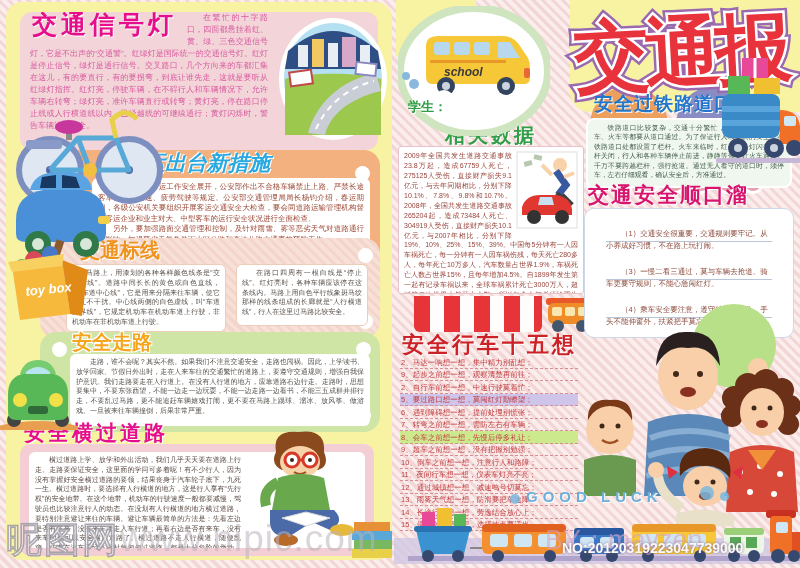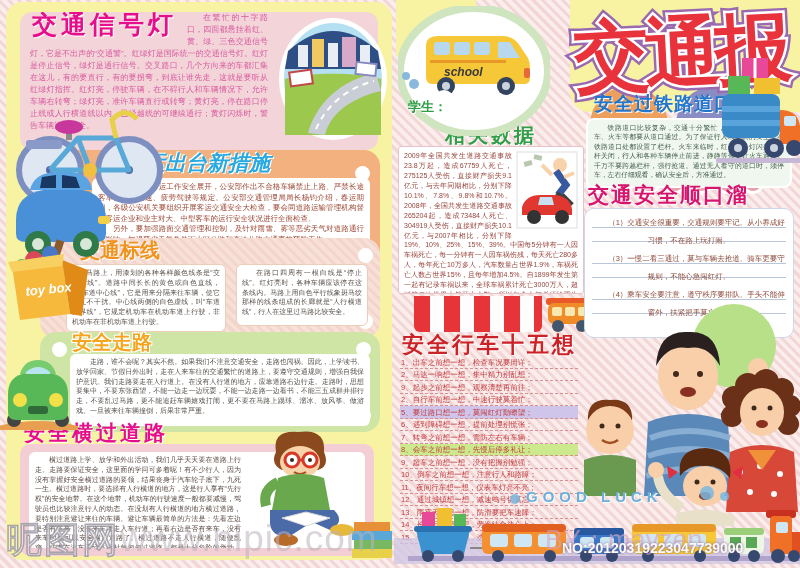--- a/index.html
+++ b/index.html
@@ -92,22 +92,22 @@
   .rail-box{left:586px;top:118px;width:206px;height:70px;background:#eff7ee;
     border:2px solid #fff;border-radius:8px;padding:3px 6px;box-sizing:border-box;
     color:#47604e;font-size:6.8px;line-height:1.38;text-align:justify;overflow:hidden;z-index:2;}
   .scallop{width:22px;height:22px;border-radius:50%;background:#e9a0ae;border:3px solid #fff;
     box-sizing:border-box;display:inline-block;margin-right:4px;}
   .jingle-title{left:588px;top:184px;font-size:21px;color:#d6156e;letter-spacing:2px;
     text-shadow:1px 1px 0 #fff;z-index:2;}
   .jingle-box{left:584px;top:208px;width:210px;height:130px;background:#fff;
     border:1px solid #cdd9ea;border-radius:10px;padding:5px 7px;box-sizing:border-box;
     color:#8c4a3c;font-size:7.5px;overflow:hidden;z-index:2;}
-  .jingle-box p{margin:0;text-indent:2em;line-height:18px;
-    background-image:repeating-linear-gradient(to bottom,rgba(0,0,0,0) 0 13px,#b9c6da 13px 14px);text-align:center;}
+  .jingle-box p{margin:14px;text-indent:2em;line-height:12px;
+    background-image:repeating-linear-gradient(to bottom,rgba(0,0,0,0) 0 13px,#b9c6da 13px 14px);}
 
   
   .wm{z-index:10;font-weight:normal;white-space:nowrap;pointer-events:none;}
   .wm-logo{left:6px;top:516px;font-size:36px;color:rgba(240,238,242,.68);
     -webkit-text-stroke:1.5px rgba(150,148,158,.8);letter-spacing:2px;}
   .wm-url{left:120px;top:518px;font-size:37px;color:rgba(185,178,188,.55);letter-spacing:1px;}
   .wm-by{left:545px;top:522px;font-size:27px;color:rgba(216,162,188,.6);}
   .wm-no{left:562px;top:540px;font-size:14px;font-weight:bold;color:#fafafa;
     text-shadow:0 0 3px rgba(120,90,130,.9);z-index:10;}
 </style>
@@ -322,21 +322,20 @@
       <rect x="2" y="9" width="44" height="21" rx="6" fill="#f08c28"></rect>
       <rect x="6" y="13" width="10" height="9" rx="2" fill="#f8e8b0"></rect>
       <rect x="19" y="13" width="10" height="9" rx="2" fill="#f8e8b0"></rect>
       <rect x="32" y="13" width="10" height="9" rx="2" fill="#f8e8b0"></rect>
       <circle cx="12" cy="32" r="6" fill="#44566e"></circle>
         <circle cx="36" cy="32" r="6" fill="#44566e"></circle>
     </svg>
   </div>
   <div class="abs mid-title fifteen-title">安全行车十五想</div>
   <div class="abs ft-list">
-    <div class="ft-item">1、出车之前想一想，检查车况要周详；</div>
     <div class="ft-item">2、马达一响想一想，集中精力别乱想；</div>
     <div class="ft-item">9、起步之前想一想，观察清楚再前往；</div>
     <div class="ft-item">2、自行车前想一想，中速行驶莫着忙；</div>
     <div class="ft-item hl-purple">5、要过路口想一想，莫闯红灯勤瞭望；</div>
     <div class="ft-item">6、遇到障碍想一想，提前处理别慌张；</div>
     <div class="ft-item">7、转弯之前想一想，需防左右有车辆；</div>
     <div class="ft-item hl-green">8、会车之前想一想，先慢后停多礼让；</div>
     <div class="ft-item">9、超车之前想一想，没有把握别勉强；</div>
     <div class="ft-item">10、倒车之前想一想，注意行人和路障；</div>
     <div class="ft-item">11、夜间行车想一想，仪表车灯亮不亮；</div>

